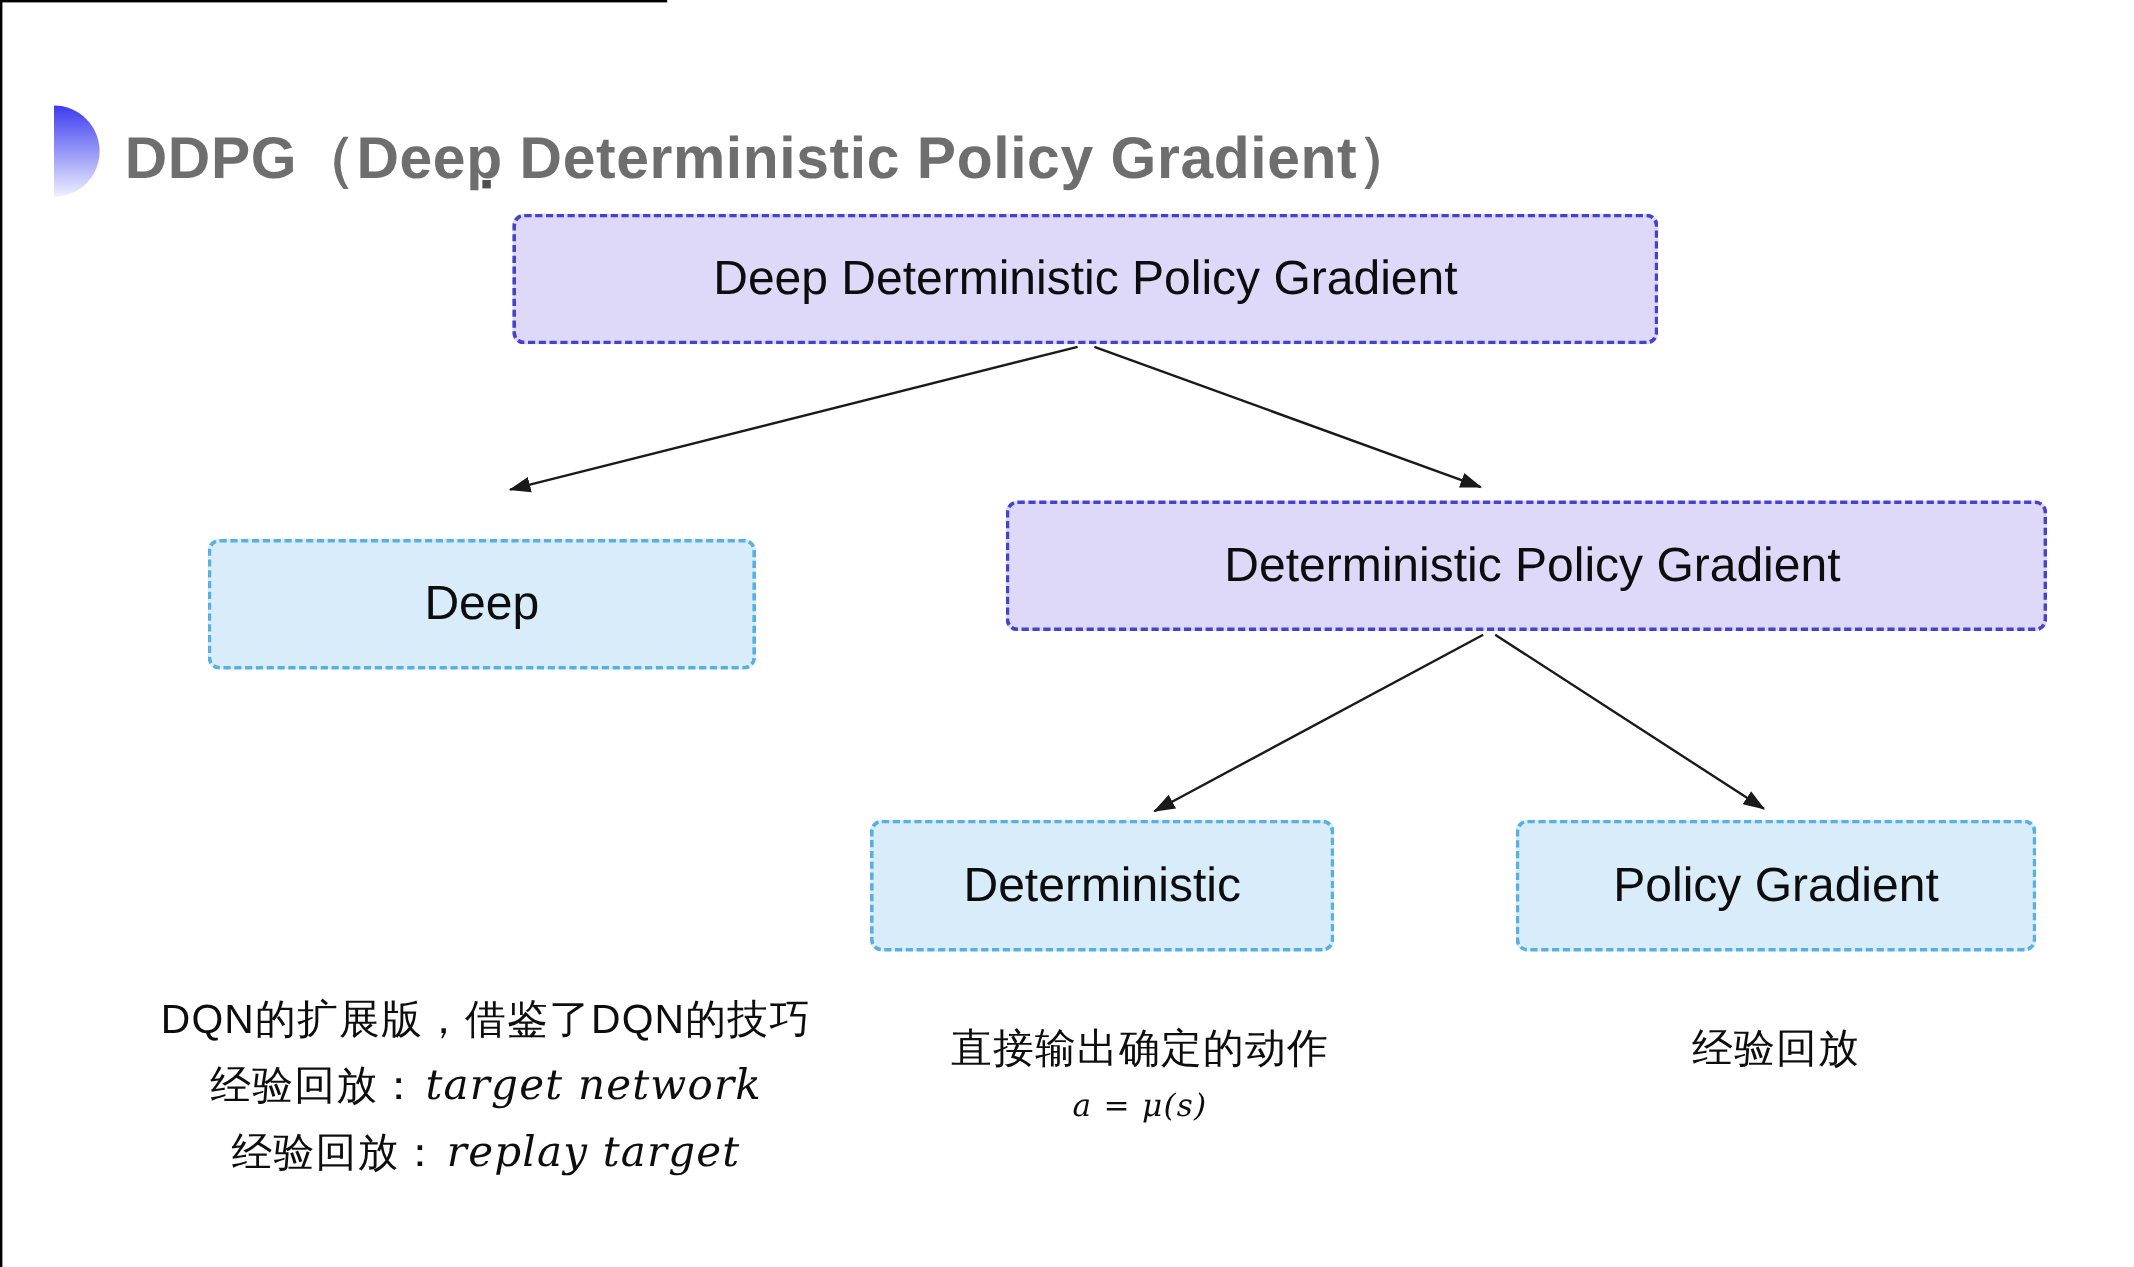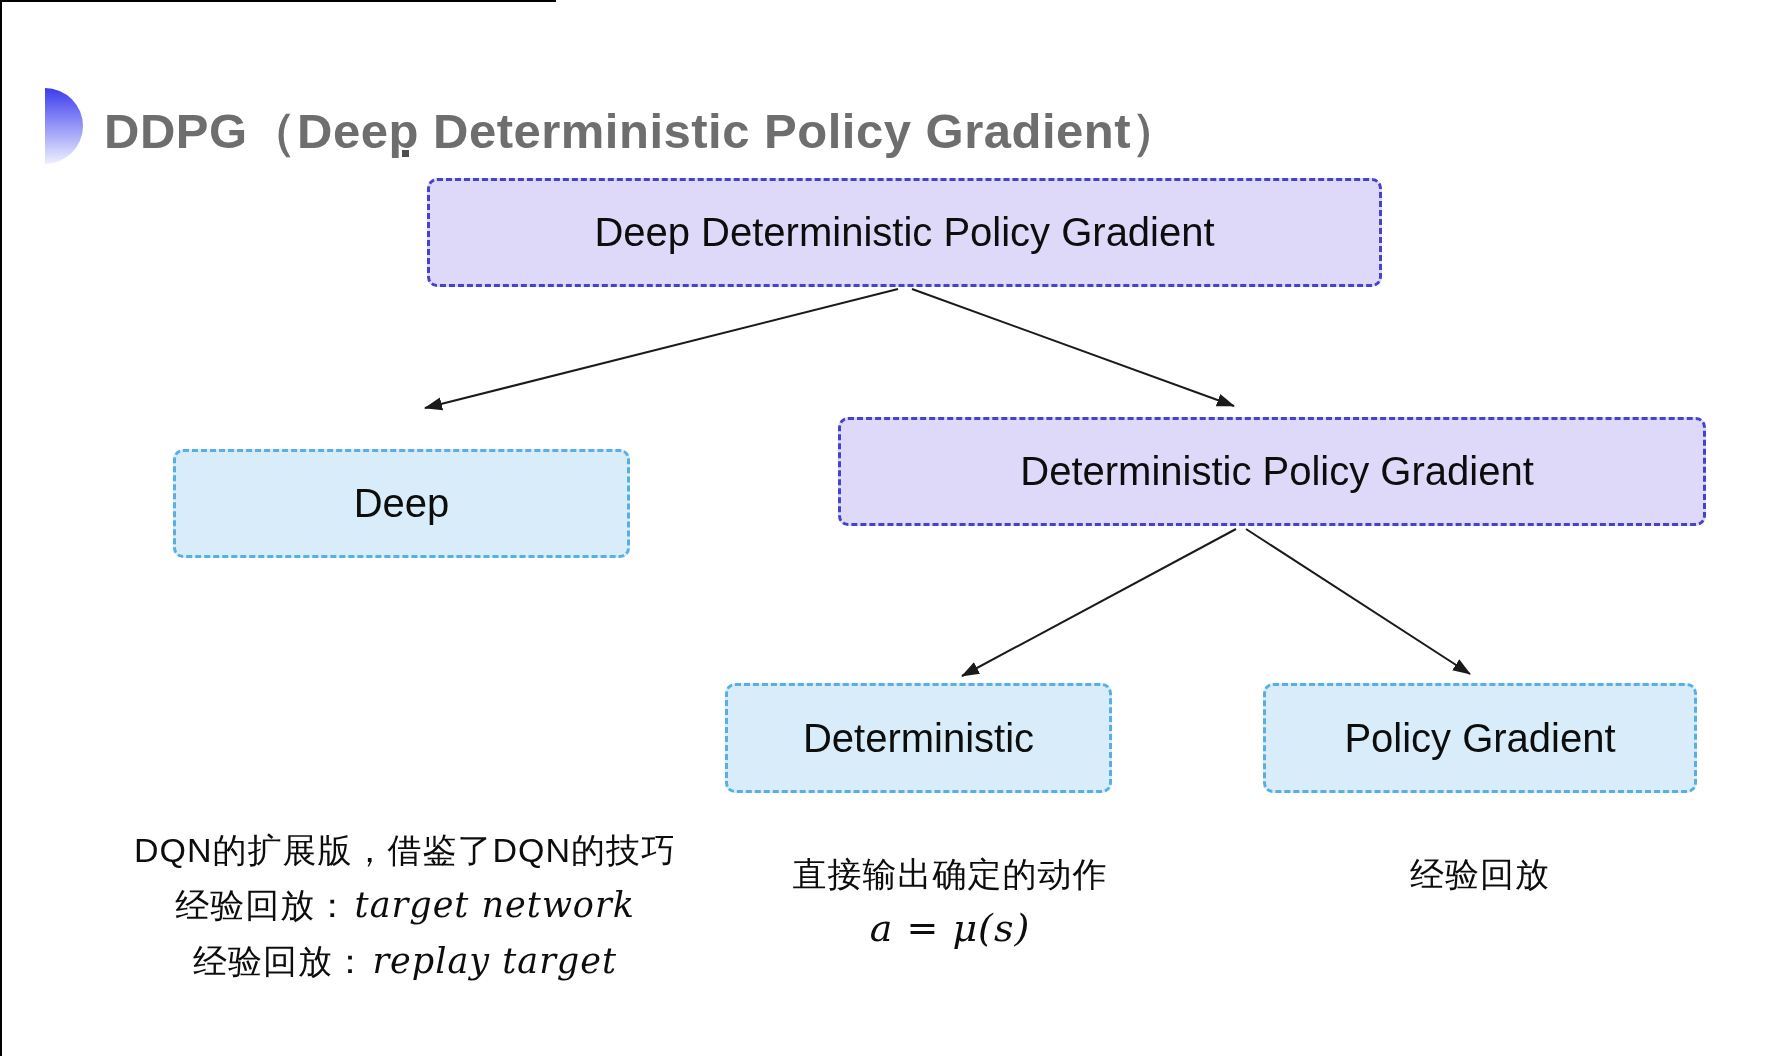--- a/index.html
+++ b/index.html
@@ -38,21 +38,21 @@
   #node-det  {left:713px; top:683px; width:387px; height:110px;margin-left:12px;}
   #node-pg   {left:1263px;top:683px; width:434px; height:110px;}
   .arrow-layer{position:absolute;left:0;top:0;width:1778px;height:1056px;pointer-events:none;}
   .note{position:absolute;text-align:center;line-height:1;}
   .note .cjk{font-size:34px;font-weight:500;letter-spacing:1px;}
   .note .math{font-family:"DejaVu Serif","Liberation Serif",serif;font-style:italic;font-size:35px;font-weight:400;letter-spacing:1px;}
   #note-left{left:100px;top:833px;width:610px;}
   #note-left .row{margin-bottom:21px;}
   #note-mid{left:695px;top:857px;width:510px;}
   #note-mid .row{margin-bottom:18px;}
-  #note-mid .math{font-size:38px;}
+  #note-mid .math{font-size:26px;}
   #note-right{left:1225px;top:857px;width:510px;}
   #note-right .row{margin-bottom:18px;}
   .artifact-dot{position:absolute;left:402px;top:150px;width:7px;height:7px;background:#4d4d4d;}
 </style>
 </head>
 <body>
 
 <div class="edge-line" style="left:0;top:0;width:2px;height:1056px;"></div>
 <div class="edge-line" style="left:0;top:0;width:556px;height:2px;"></div>
 <div class="artifact-dot"></div>

